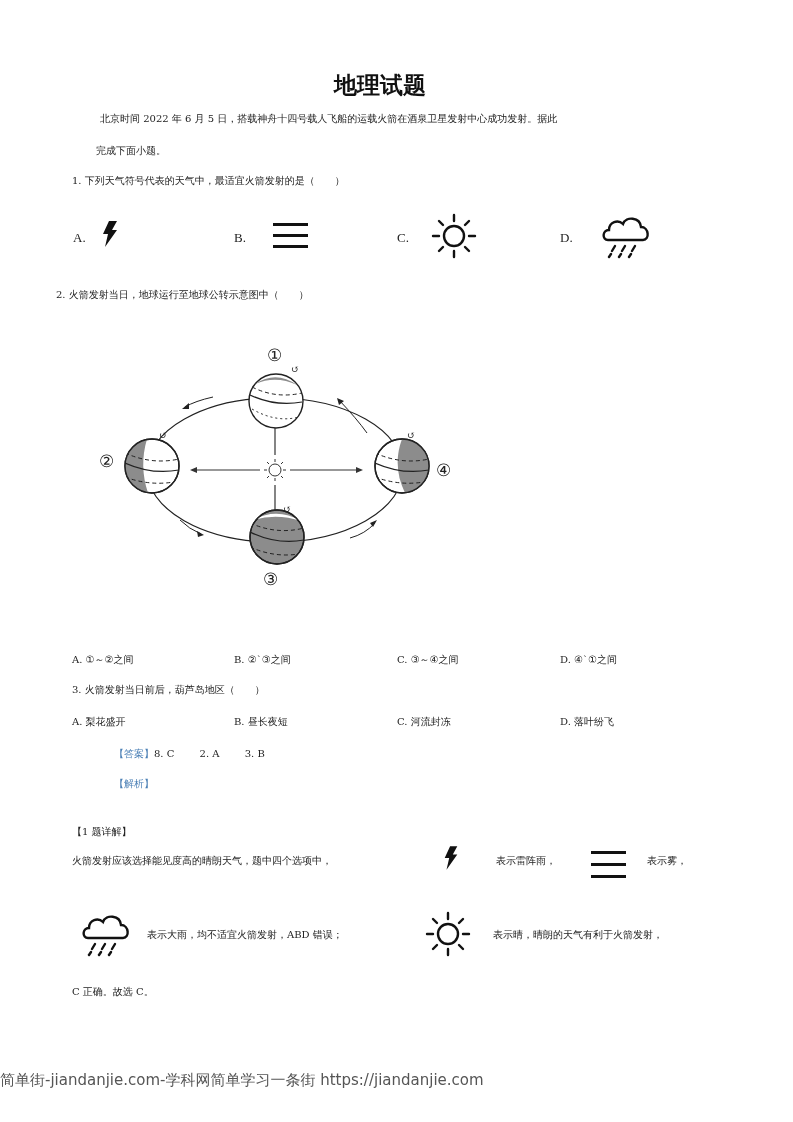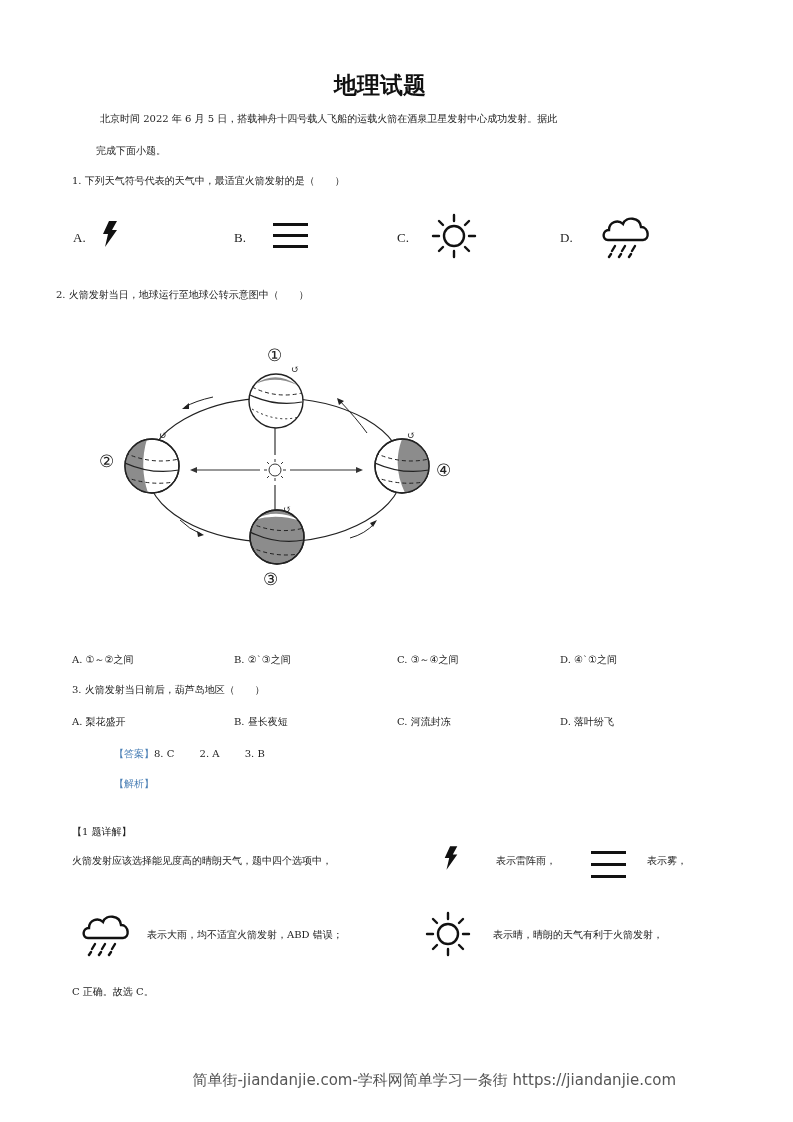--- a/index.html
+++ b/index.html
@@ -4,21 +4,21 @@
 <style>
   html, body { margin:0; padding:0; background:#ffffff; }
   body { width:793px; height:1122px; position:relative; overflow:hidden;
          font-family:"DejaVu Serif","Liberation Serif",serif; color:#222; }
   .abs { position:absolute; }
   .title { left:0; width:760px; top:70px; text-align:center; font-size:23px; font-weight:bold;
            font-family:"DejaVu Sans","Liberation Sans",sans-serif; color:#111; }
   .para { font-size:10px; line-height:16px; white-space:nowrap; }
   .opt-label { font-size:13px; font-family:"Liberation Serif",serif; }
   .blue { color:#4a7fb5;margin-left:42px; }
-  .watermark { left:0; width:676px; top:1071px; text-align:right; font-size:15px; color:#555;
+  .watermark { left:0; width:676px; top:1071px; text-align:left; font-size:15px; color:#555;
                font-family:"DejaVu Sans","Liberation Sans",sans-serif; }
   svg { display:block; }
 </style>
 </head>
 <body>
 
 <div class="abs title">地理试题</div>
 
 <div class="abs para" style="left:100px; top:111px;">北京时间 2022 年 6 月 5 日，搭载神舟十四号载人飞船的运载火箭在酒泉卫星发射中心成功发射。据此</div>
 <div class="abs para" style="left:72px; top:143px;margin-left:24px;">完成下面小题。</div>

